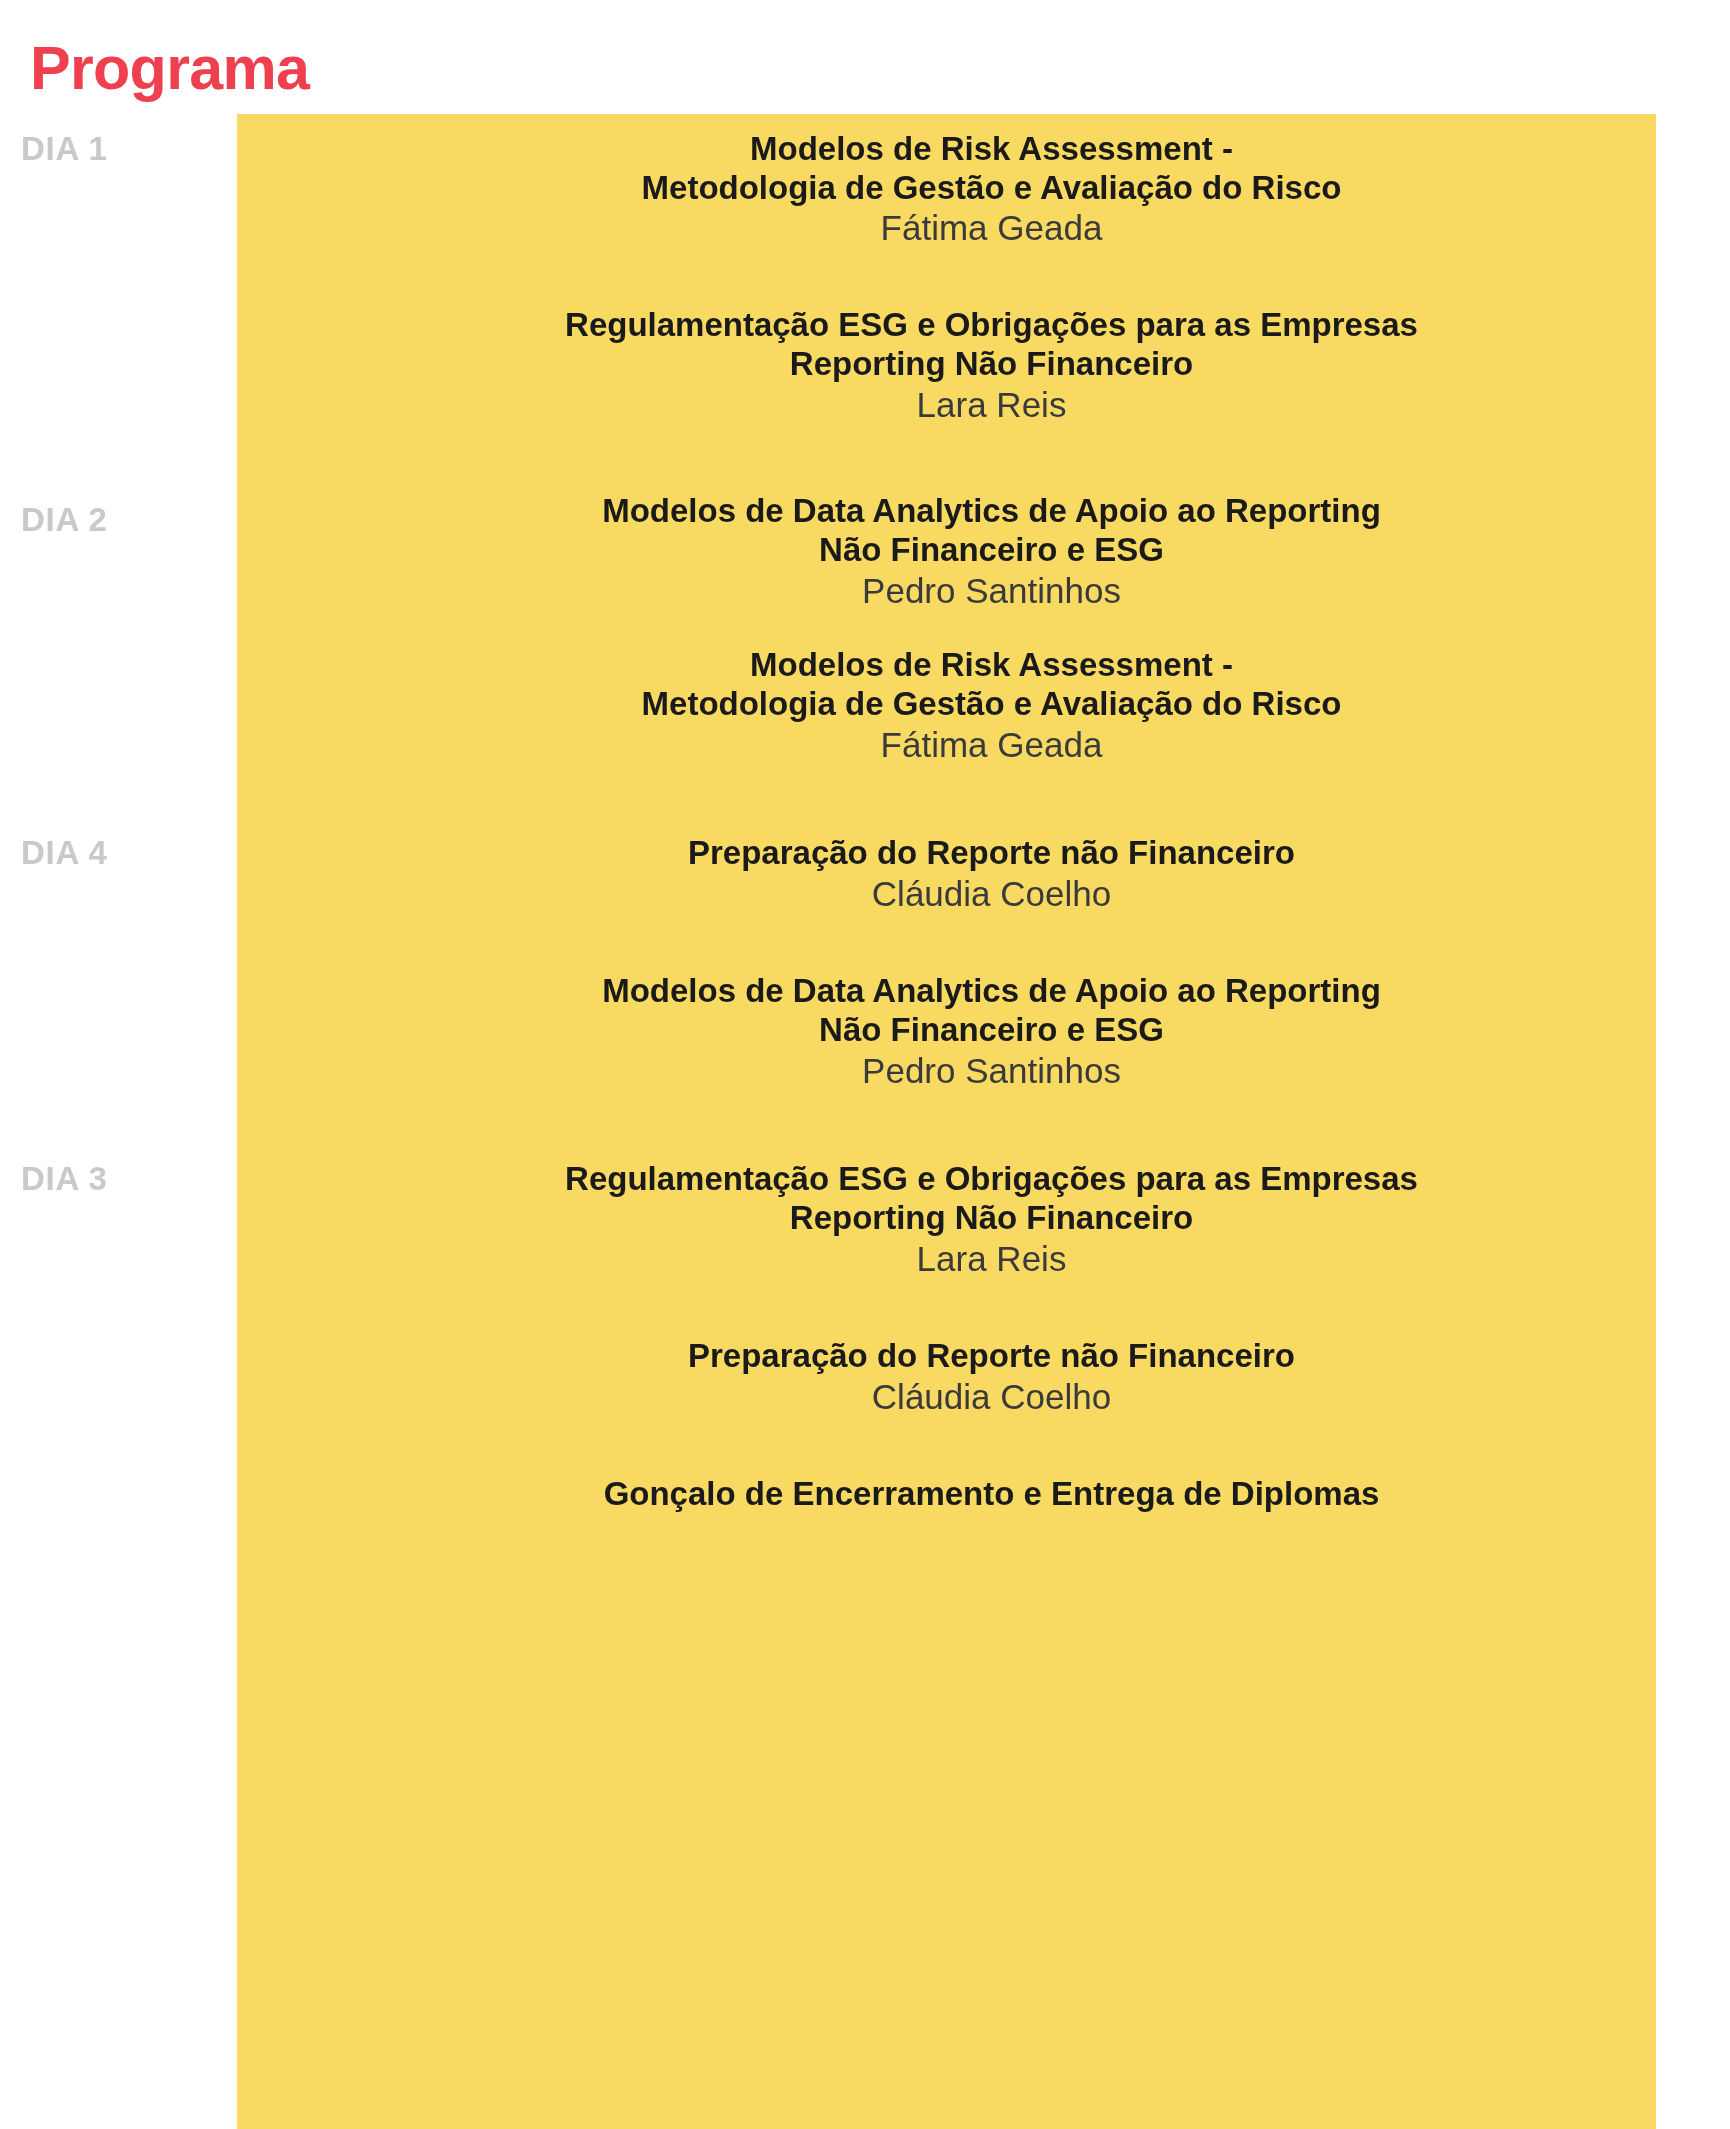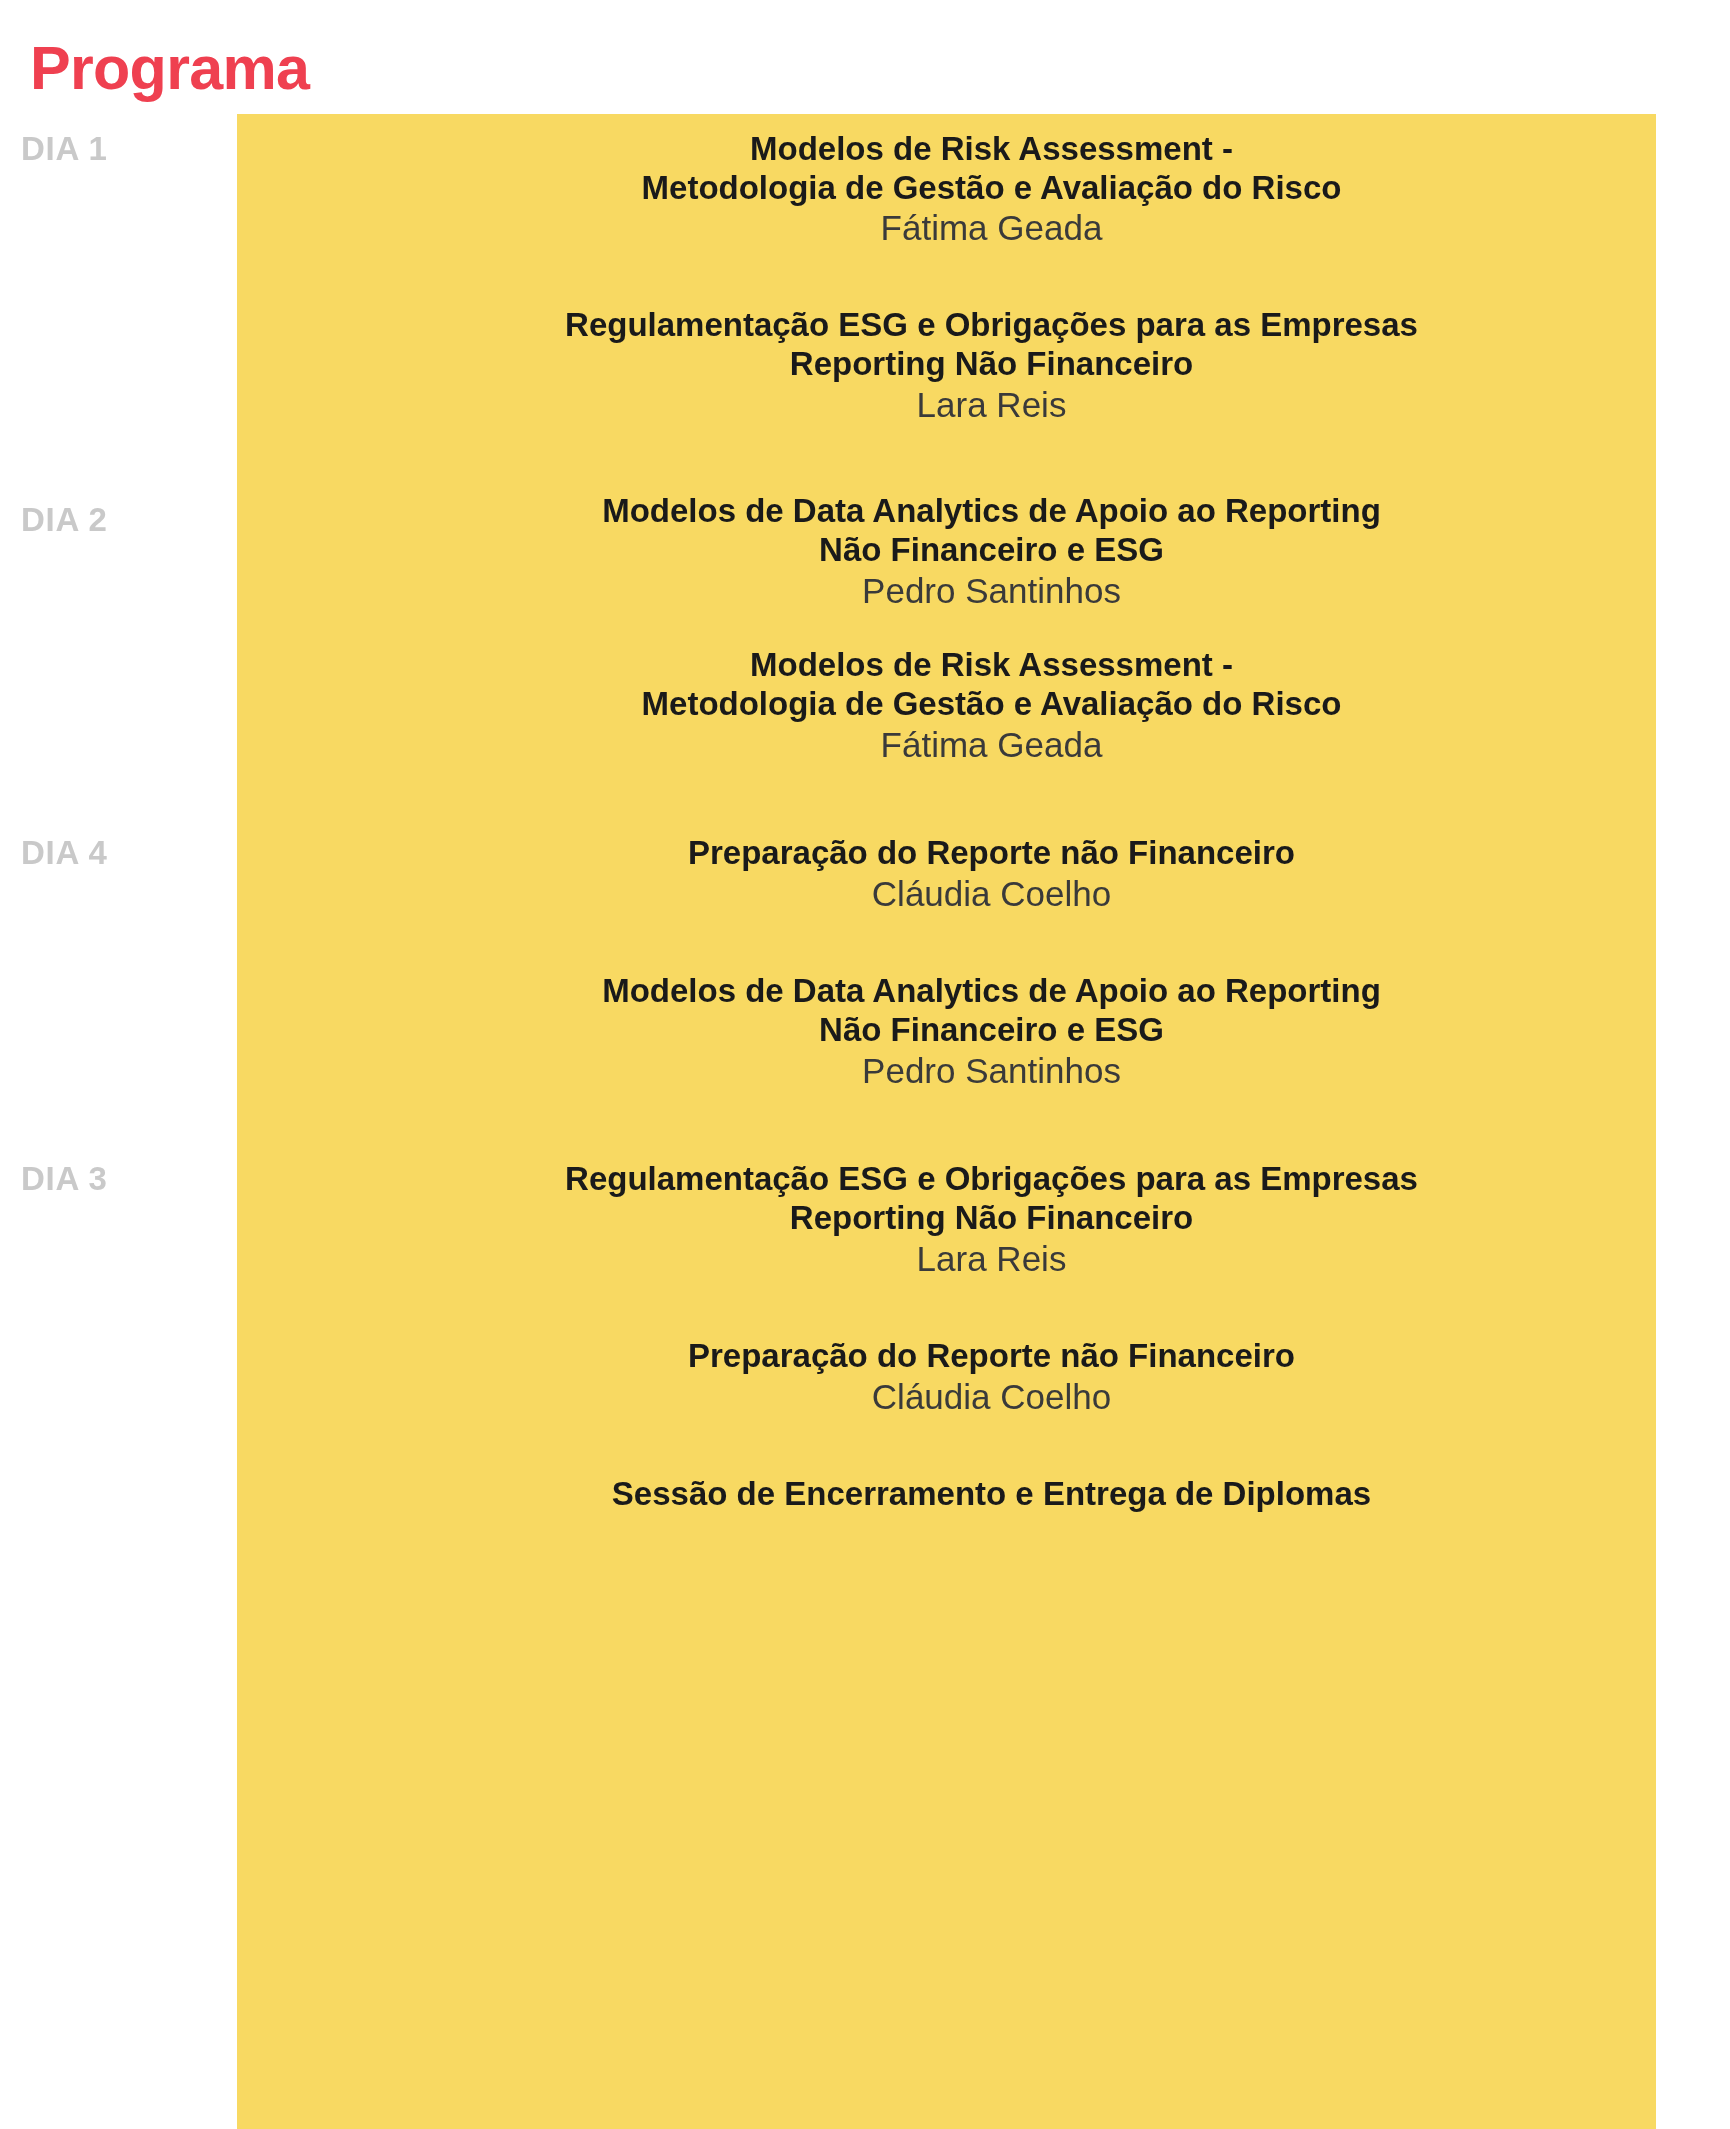--- a/index.html
+++ b/index.html
@@ -161,19 +161,19 @@
       <div class="session" style="margin-bottom:57px;">
         <div class="session-title">Regulamentação ESG e Obrigações para as Empresas
 Reporting Não Financeiro</div>
         <div class="session-speaker">Lara Reis</div>
       </div>
       <div class="session" style="margin-bottom:57px;">
         <div class="session-title">Preparação do Reporte não Financeiro</div>
         <div class="session-speaker">Cláudia Coelho</div>
       </div>
       <div class="session">
-        <div class="session-title">Sessão de Encerramento e Entrega de Diplomas</div>
+        <div class="session-title">Gonçalo de Encerramento e Entrega de Diplomas</div>
       </div>
     </div>
   </div>
 
 </div>
 
 
 </body></html>

